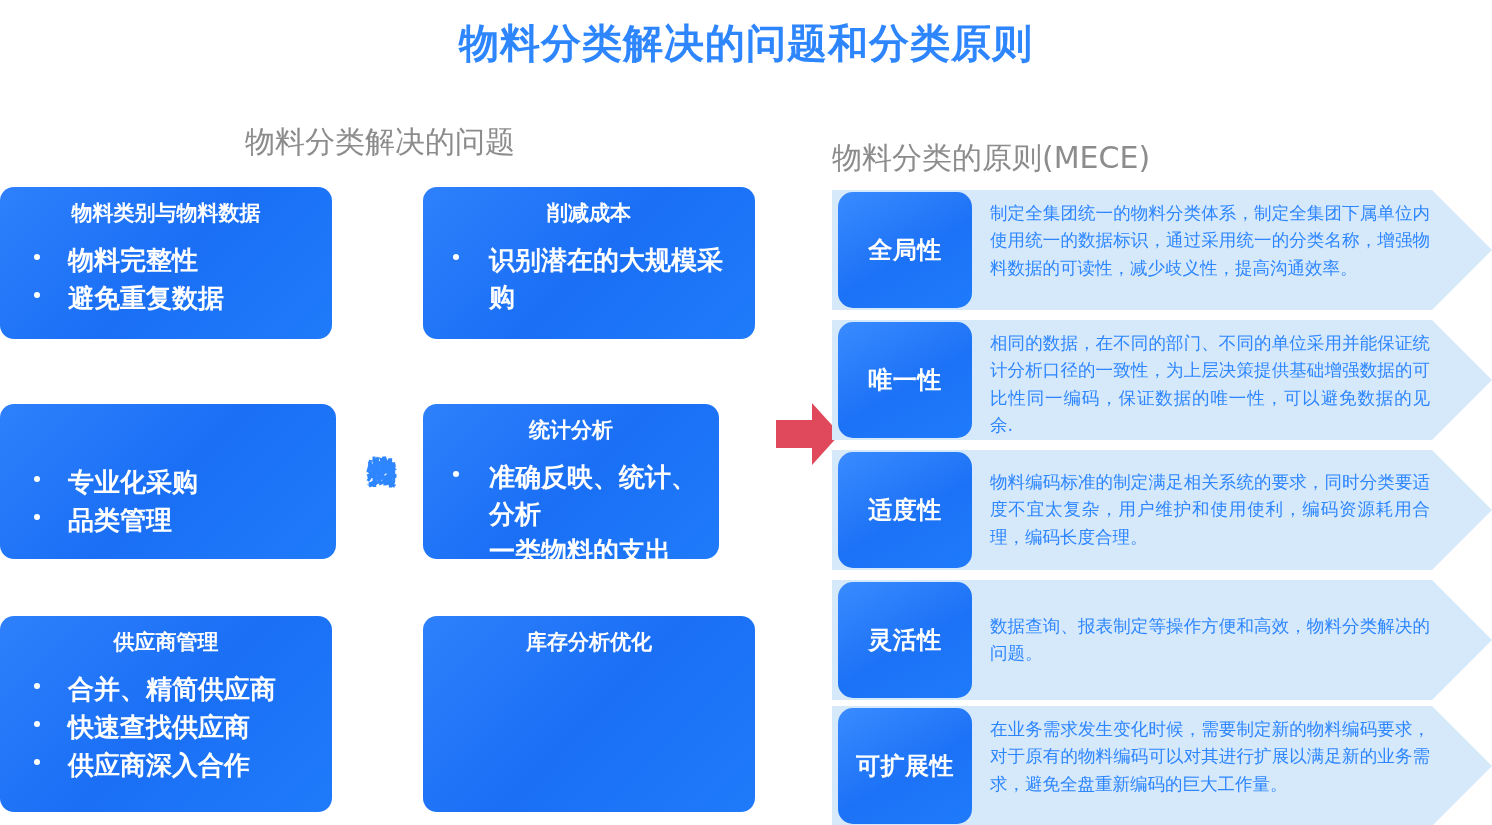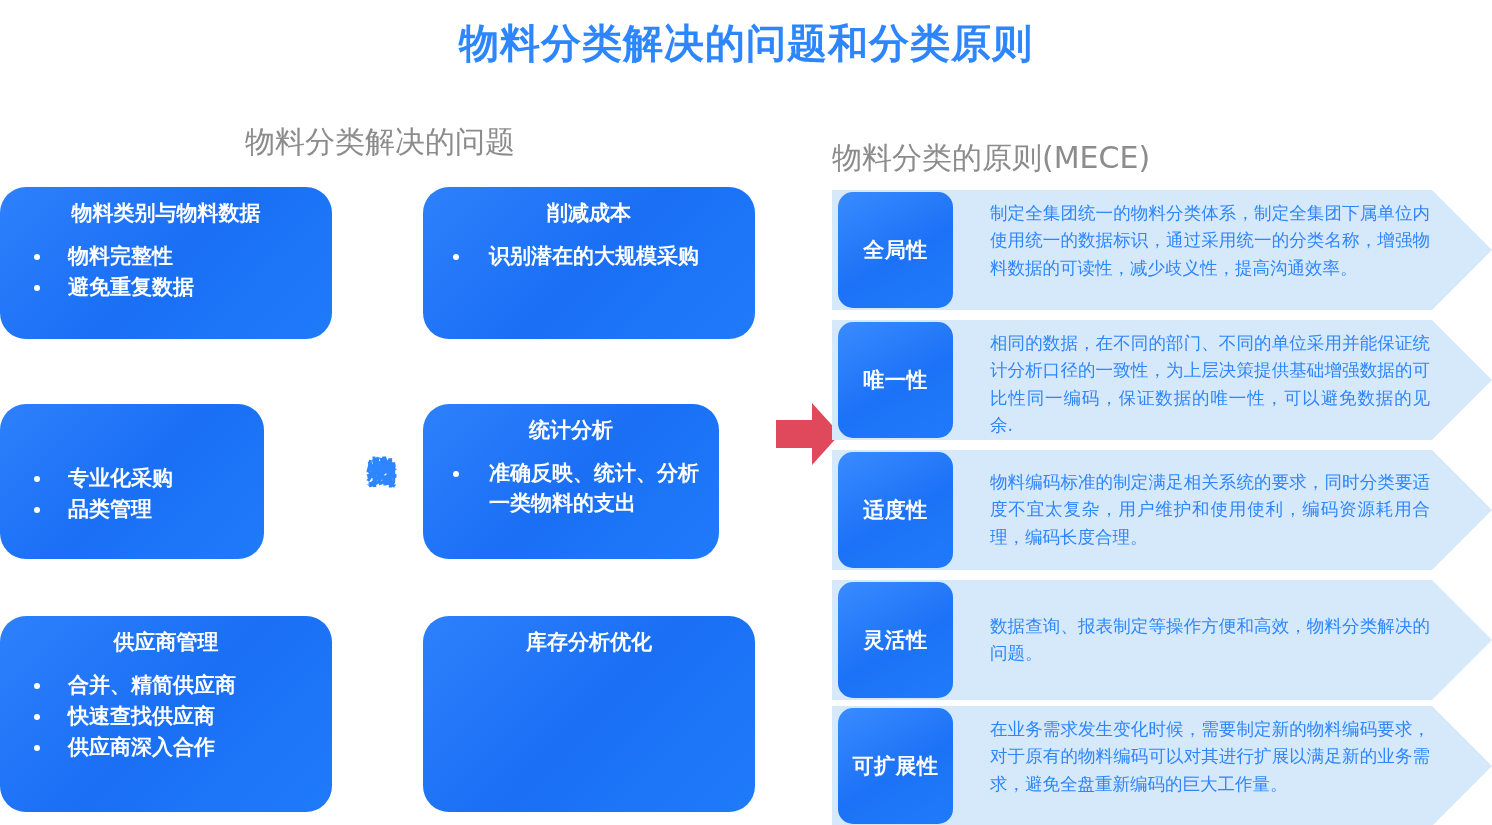--- a/index.html
+++ b/index.html
@@ -28,21 +28,21 @@
     color:#8c8c8c;
     font-weight:normal;
     white-space:nowrap;
   }
   #head-left{left:0;top:122px;width:760px;text-align:center;}
   #head-right{left:832px;top:138px;width:660px;}
 
   
   .card{
     position:absolute;
-    border-radius:26px;
+    border-radius:14px;
     background:linear-gradient(135deg,#2e80fb 0%,#1a6ff5 50%,#1f7bfa 100%);
     box-sizing:border-box;
     padding:14px 10px;
     color:#ffffff;
     overflow:hidden;
   }
   .card-title{
     text-align:center;
     font-size:21px;
     font-weight:bold;
@@ -50,39 +50,39 @@
     margin-bottom:16px;
     line-height:1.2;
   }
   .card-list{
     list-style:none;
     margin:0;padding:0 0 0 18px;
   }
   .card-list li{
     position:relative;
     padding-left:40px;
-    font-size:21px;
+    font-size:26px;
     font-weight:bold;
     line-height:1.42;
     color:#ffffff;
     margin-bottom:1px;
   }
   .card-list li::before{
     content:"";
     position:absolute;
     left:6px;top:12px;
     width:6px;height:6px;
     border-radius:50%;
     background:#ffffff;
   }
   .card.no-title .card-list{margin-top:0;}
 
   
   #card-0{left:0px;  top:187px;  width:332px; height:152px;}
-  #card-2{left:0px;  top:404px;  width:264px; height:155px;}
+  #card-2{left:0px;  top:404px;  width:336px; height:155px;}
   #card-4{left:0px;  top:616px;  width:332px; height:196px;}
   
   #card-1{left:423px;top:187px;  width:332px; height:152px;}
   #card-3{left:423px;top:404px;  width:296px; height:155px;}
   #card-5{left:423px;top:616px;  width:332px; height:196px;}
 
   #card-1 .card-list li, #card-3 .card-list li{padding-left:42px;}
   #card-1 .card-list, #card-3 .card-list{padding-left:14px;}
 
   
@@ -116,26 +116,26 @@
     height:120px;
   }
   .chev-bg{
     position:absolute;
     left:0;top:0;
     width:660px;height:120px;
   }
   .chev-label{
     position:absolute;
     left:6px;top:2px;
-    width:115px;height:116px;
+    width:134px;height:116px;
     border-radius:15px;
     background:linear-gradient(150deg,#3a8bff 0%,#1c72f6 55%,#1f7bfb 100%);
     display:flex;align-items:center;justify-content:center;
     color:#ffffff;
-    font-size:21px;
+    font-size:24px;
     font-weight:bold;
     letter-spacing:0.5px;
   }
   .chev-text{
     position:absolute;
     left:158px;top:10px;
     width:440px;
     font-size:17.5px;
     line-height:1.56;
     color:#2e86ff;

